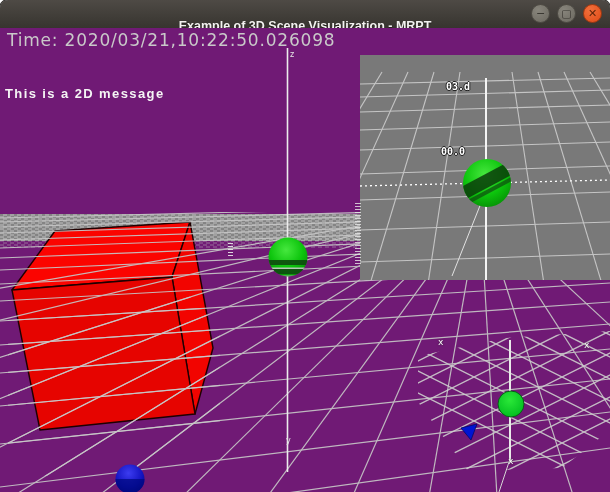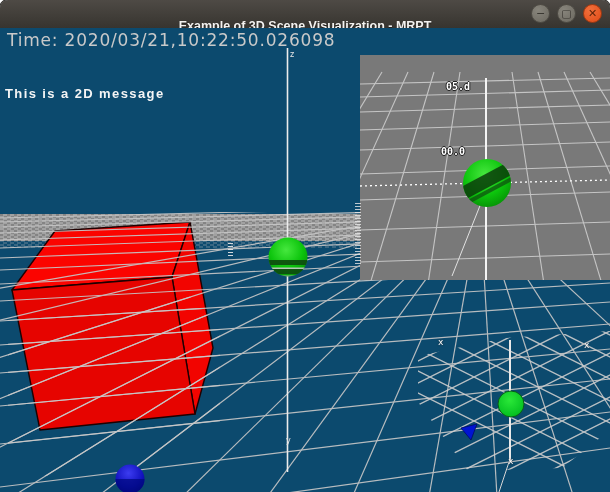--- a/index.html
+++ b/index.html
@@ -26,21 +26,21 @@
     display:flex;align-items:center;justify-content:center;
     font-size:11px;line-height:19px;color:#35322d;
     background:radial-gradient(circle at 35% 30%,#88857c,#6b685f);
     border:1px solid #504d46;box-sizing:border-box;cursor:pointer;
   }
   .wbtn.close{
     background:radial-gradient(circle at 35% 30%,#f1703c,#df4a16);
     border:1px solid #a33a12;color:#5d2309;
   }
   .wbtn span{transform:translateY(-0.5px);}
-  .viewport{position:absolute;top:28px;left:0;width:610px;height:464px;background:#0c4a6e;}
+  .viewport{position:absolute;top:28px;left:0;width:610px;height:464px;background:#701a75;}
   .viewport svg{position:absolute;top:0;left:0;}
   .hudtext{position:absolute;white-space:nowrap;pointer-events:none;}
   .time{left:7px;top:2px;font-size:17px;letter-spacing:0.8px;color:#c9c9c9;}
   .msg2d{left:5px;top:58px;font-family:Liberation Sans, sans-serif;font-weight:bold;
          font-size:13px;letter-spacing:1.4px;color:#f5f5f5;}
   .ballstatus{left:7px;top:424px;font-size:17px;letter-spacing:1px;color:#c9c9c9;
               text-shadow:0 1px 0 rgba(40,40,40,.35);}
   .ticklabel{font-family:"DejaVu Sans Mono",monospace;font-weight:bold;color:#ffffff;
              text-shadow:-1px 0 #222,1px 0 #222,0 -1px #222,0 1px #222;}
   .tickfar{left:446px;top:53px;font-size:10px;}
@@ -267,21 +267,21 @@
 
       <g>
         <circle cx="130" cy="451" r="14.5" fill="url(#gradBlue)"></circle>
         <path d="M115.5,451 a14.5,14.5 0 0 0 29,0 z" fill="#000a80" opacity="0.75"></path>
       </g>
     </svg>
 
     <div class="hudtext time">Time: 2020/03/21,10:22:50.026098</div>
     <div class="hudtext msg2d">This is a 2D message</div>
 
-    <div class="hudtext ticklabel tickfar">05.d</div>
+    <div class="hudtext ticklabel tickfar">03.d</div>
     <div class="hudtext ticklabel ticknear">00.0</div>
 
     <div class="hudtext cornerlab cl0">x</div>
     <div class="hudtext cornerlab cl1">x</div>
     <div class="hudtext cornerlab cl2">x</div>
 
     <div class="hudtext zglyph">z</div>
     <div class="hudtext yglyph">y</div>
 
     <div class="tickstrip strip-sub"></div>

